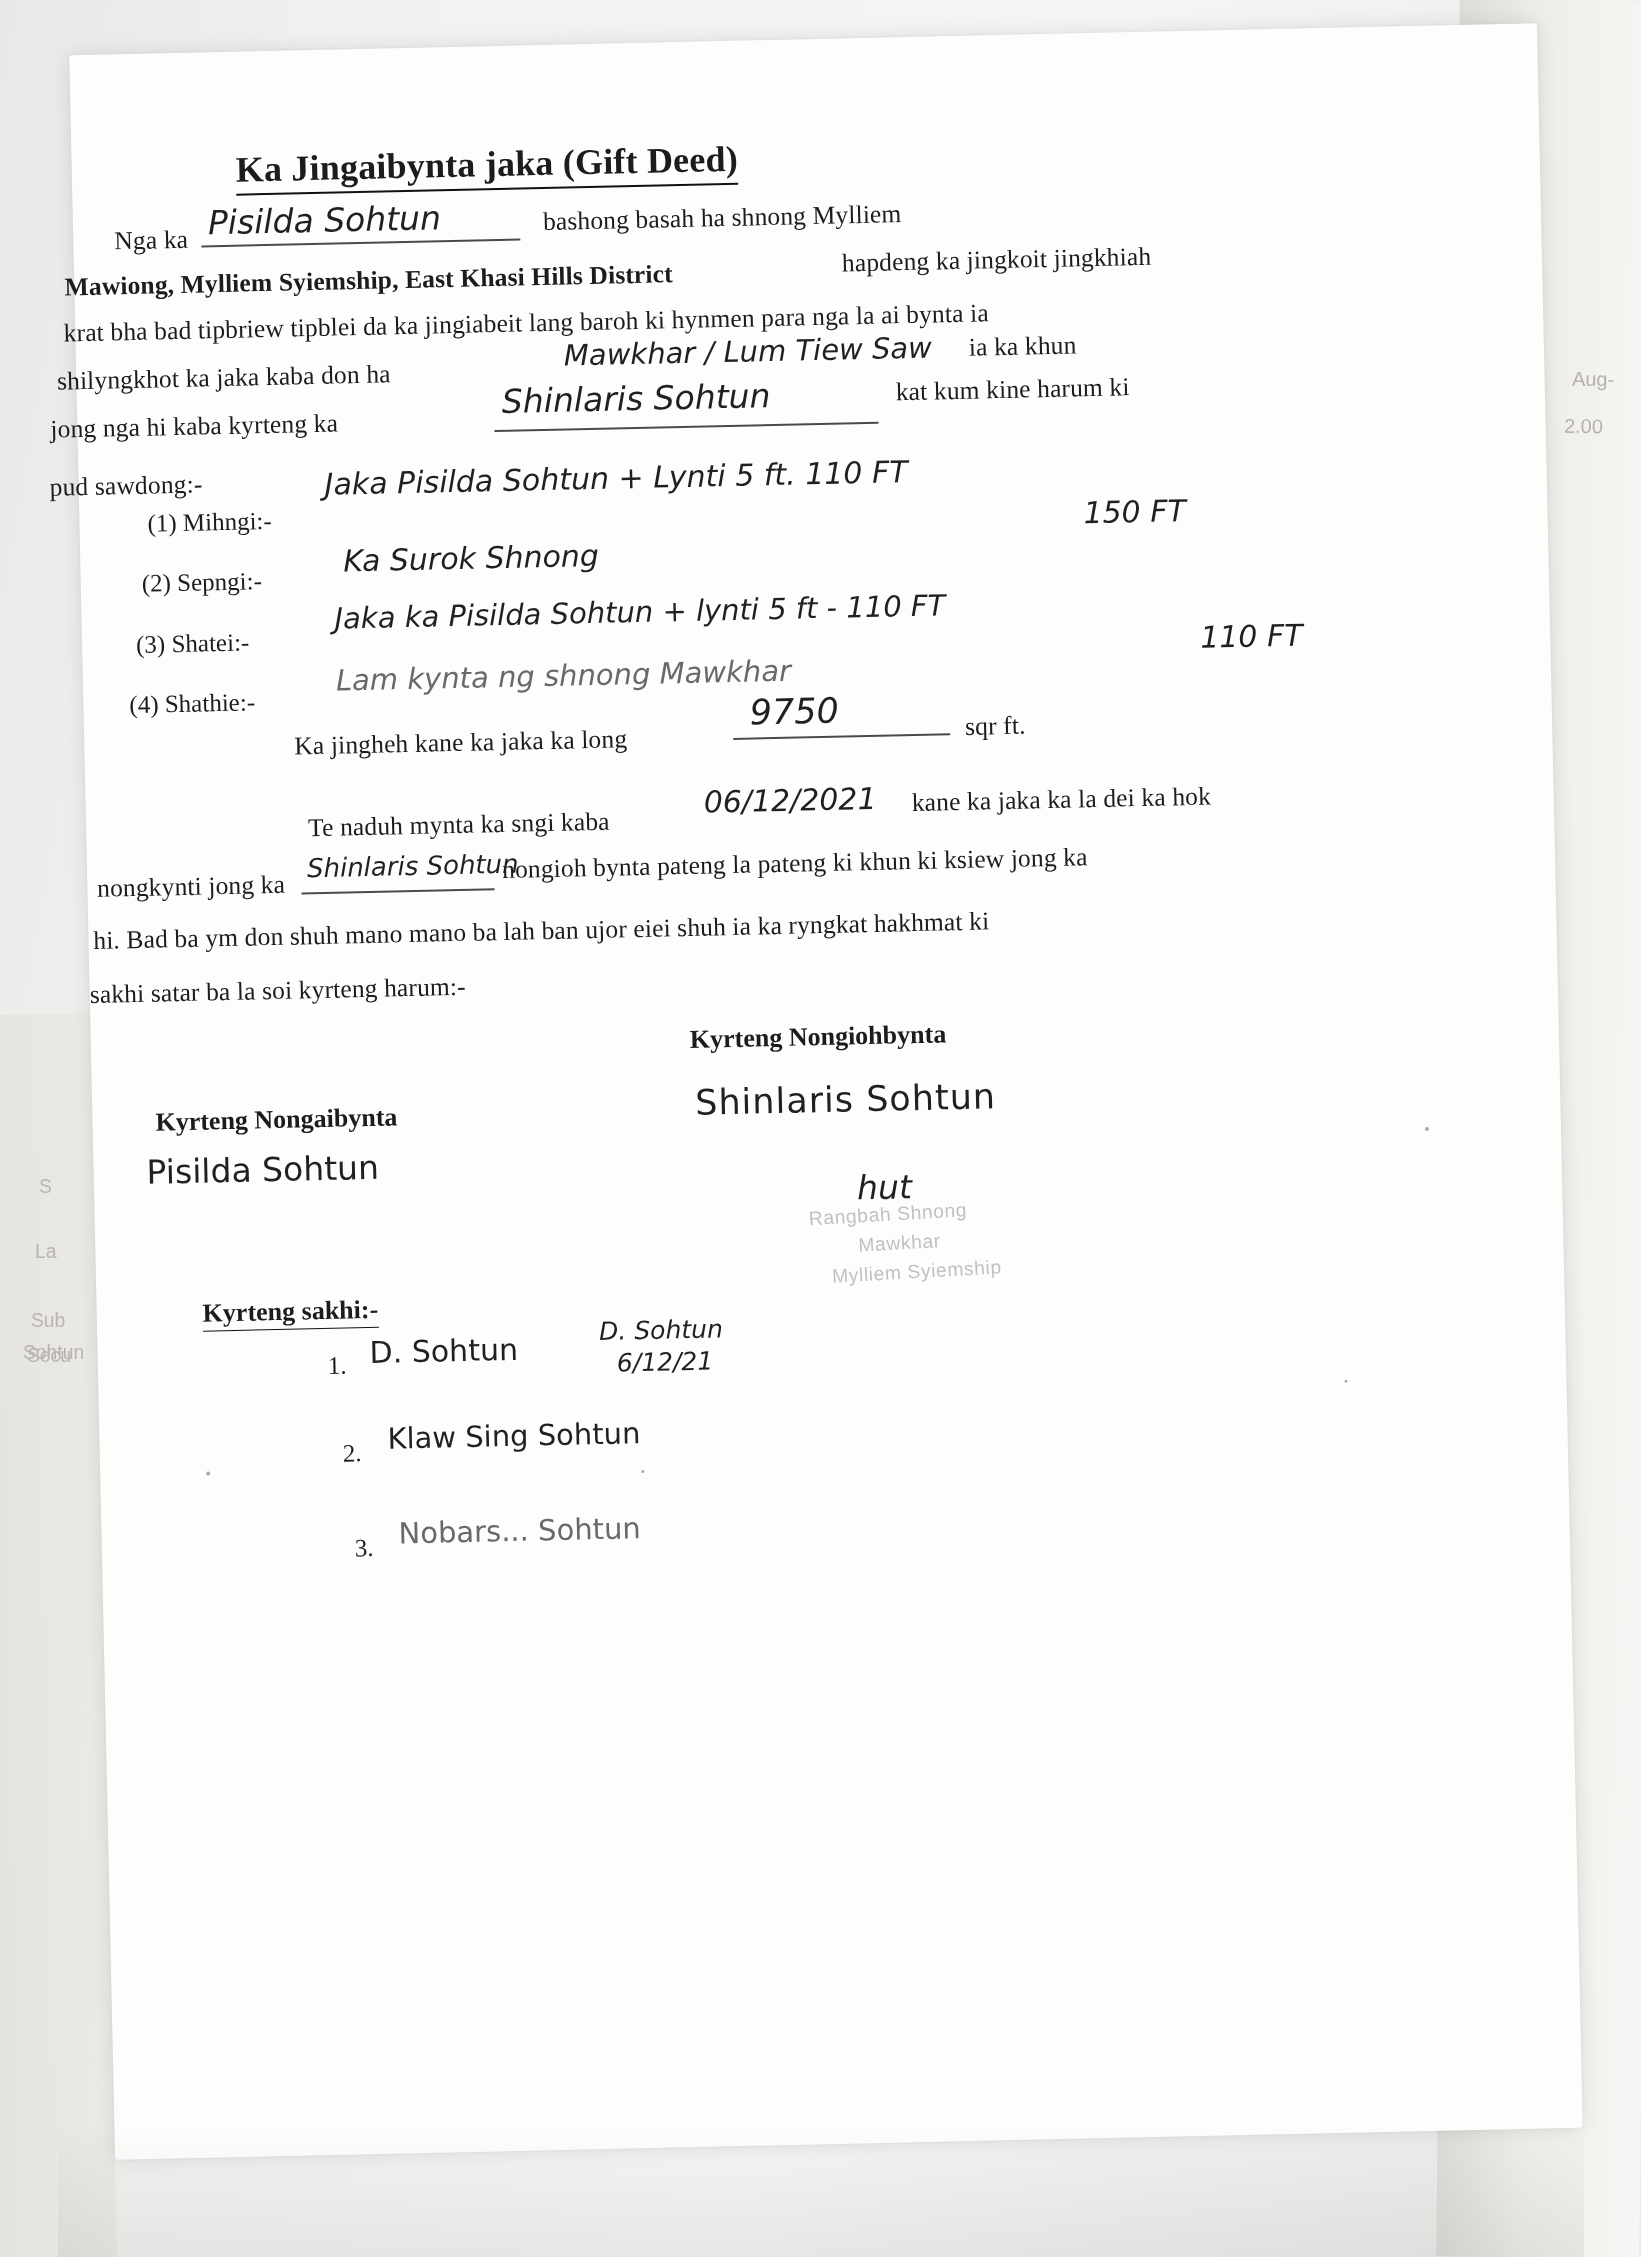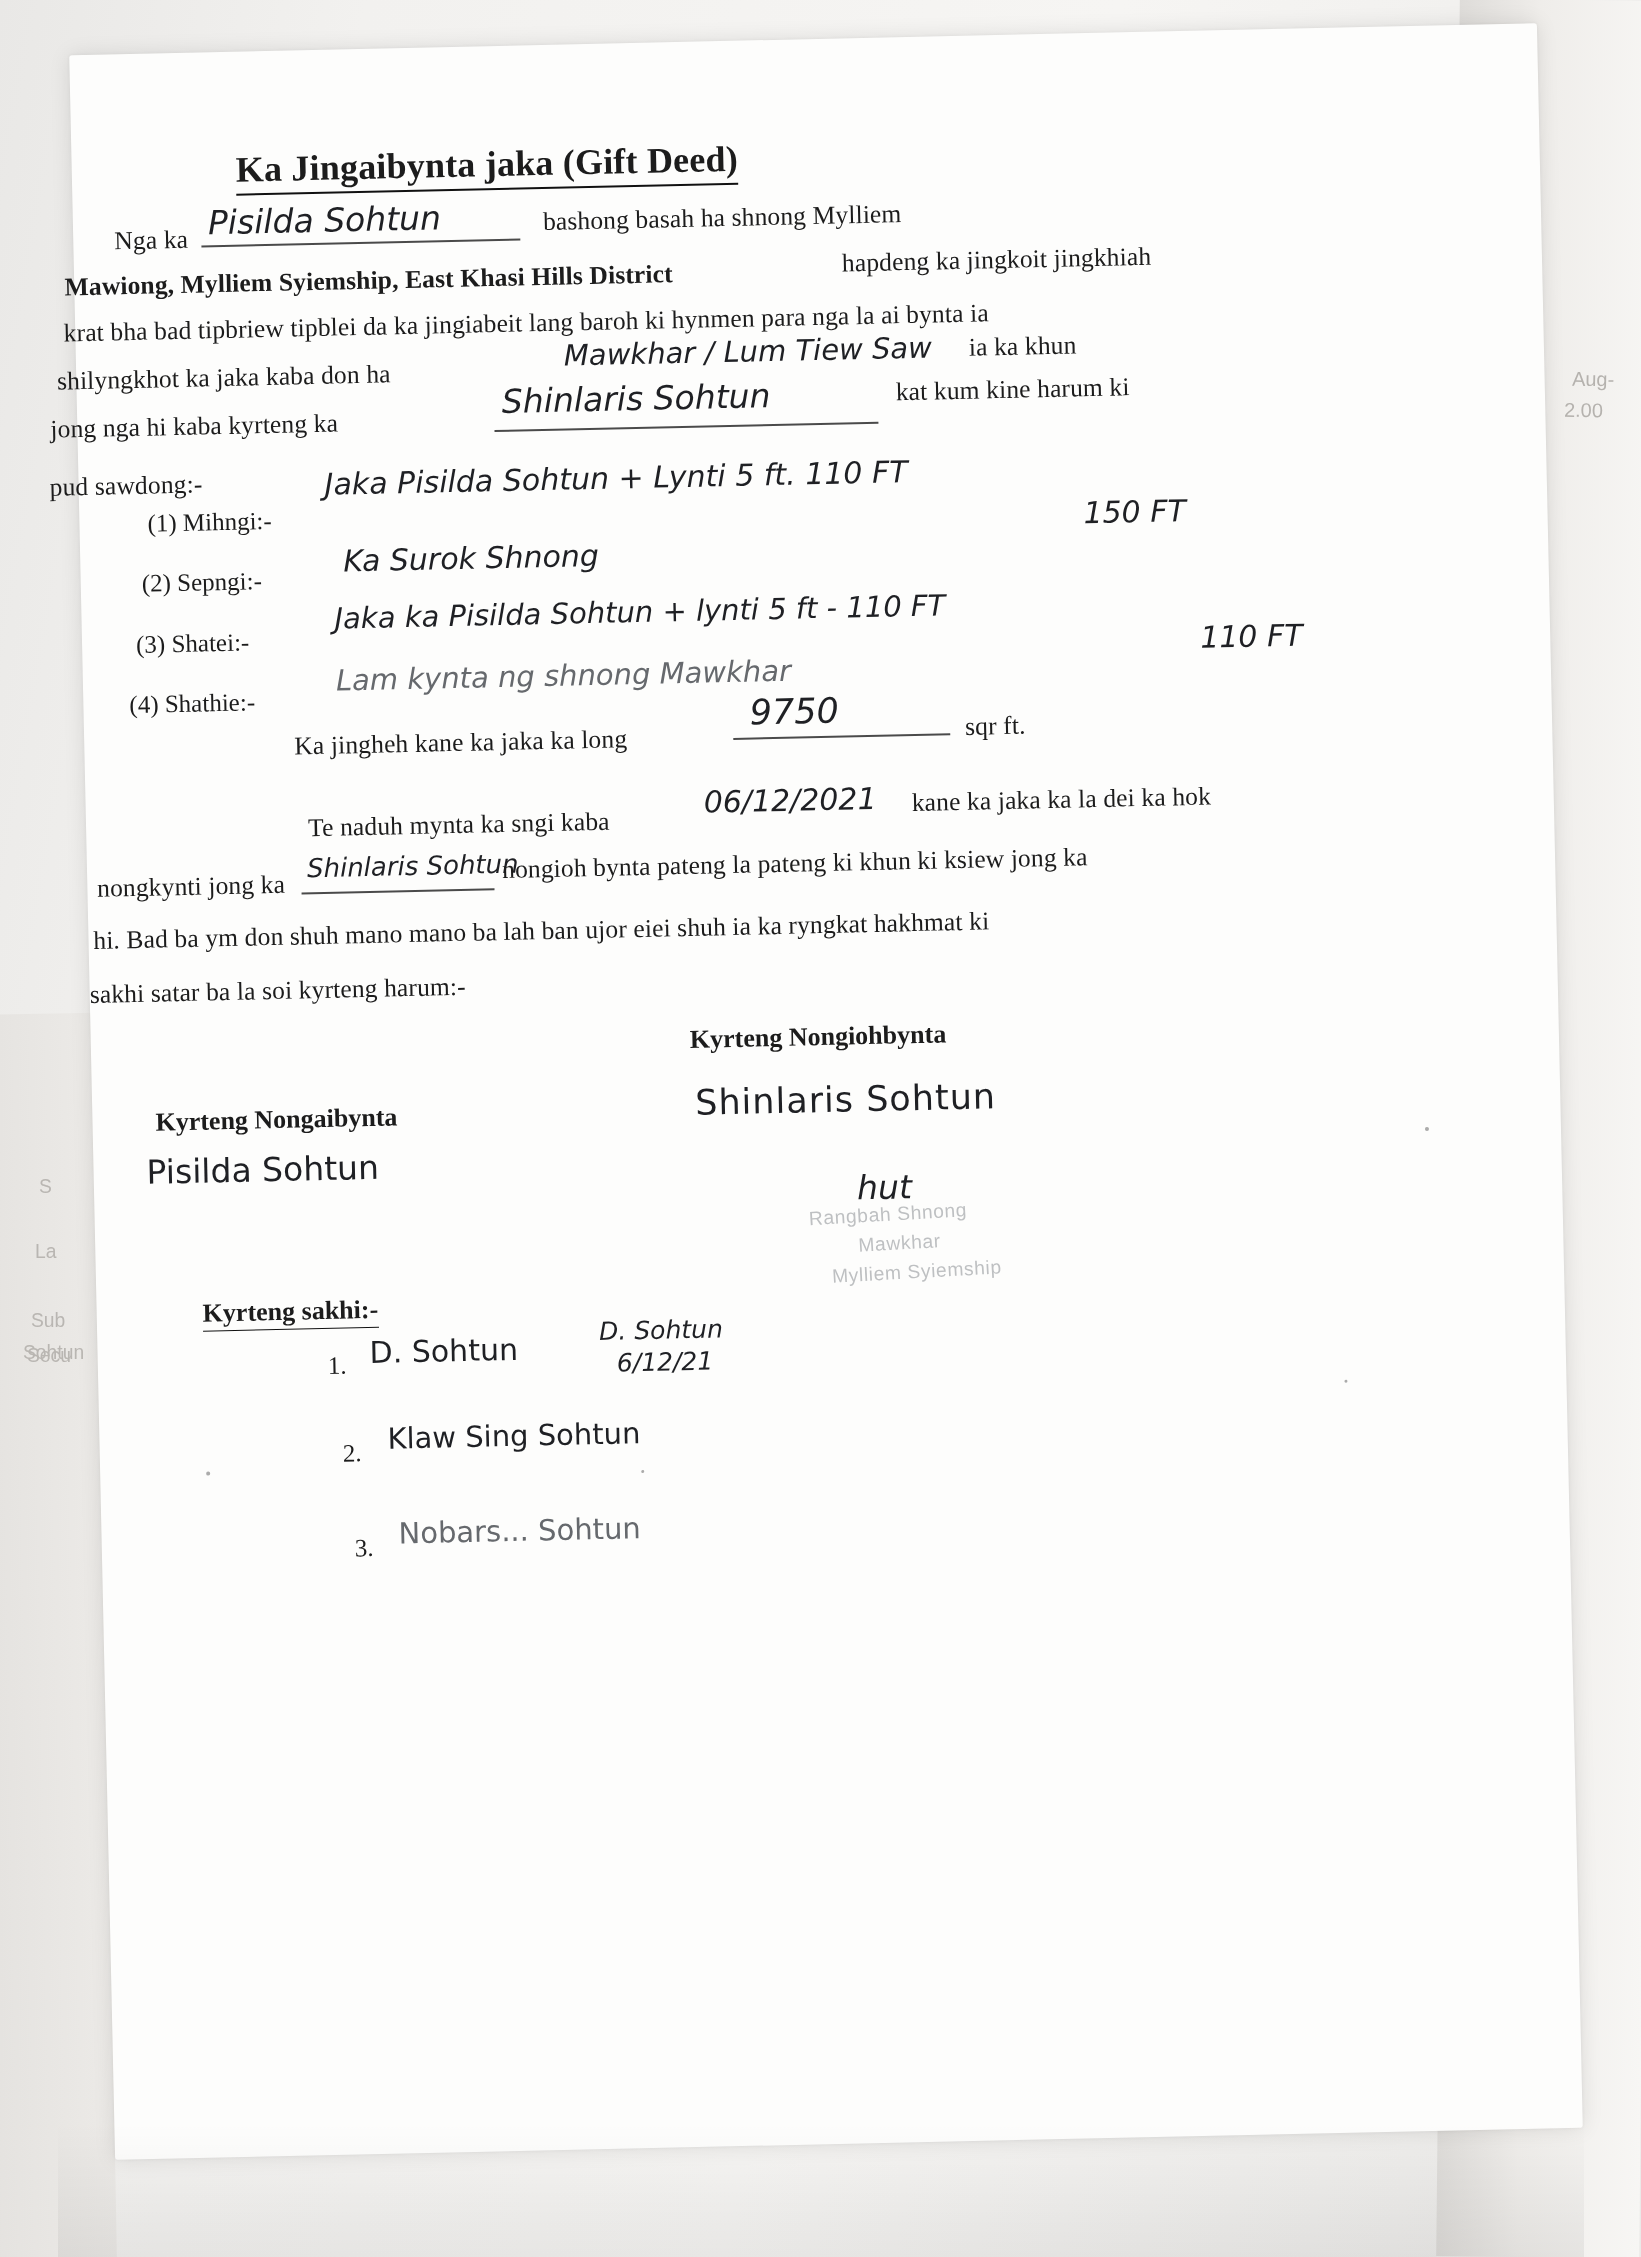--- a/index.html
+++ b/index.html
@@ -171,21 +171,21 @@
   <div class="undersheet-left"></div>
   <div class="sheet"></div>
 
   <div class="bleed" style="left:39px; top:1176px;">S</div>
   <div class="bleed" style="left:35px; top:1241px;">La</div>
   <div class="bleed" style="left:31px; top:1310px;">Sub</div>
   <div class="bleed" style="left:27px; top:1299px;margin-top:46px;">Secu</div>
   <div class="bleed" style="left:23px; top:1342px;">Sohtun</div>
 
   <div class="bleed-right" style="left:1572px; top:368px;">Aug-</div>
-  <div class="bleed-right" style="left:1564px; top:399px;text-align:center;">2.00</div>
+  <div class="bleed-right" style="left:1564px; top:415px;text-align:center;">2.00</div>
 
   <div class="page-content">
 
     <div class="printed title" style="left:164px; top:97px;">Ka Jingaibynta jaka (Gift Deed)</div>
 
     <div class="printed body-line" style="left:41px; top:172px;">Nga ka</div>
 
     <div class="hand dark" style="left:135px; top:151px; font-size:33px;">Pisilda Sohtun</div>
     <div class="rule" style="left:128px; top:193px; width:319px;"></div>
 

